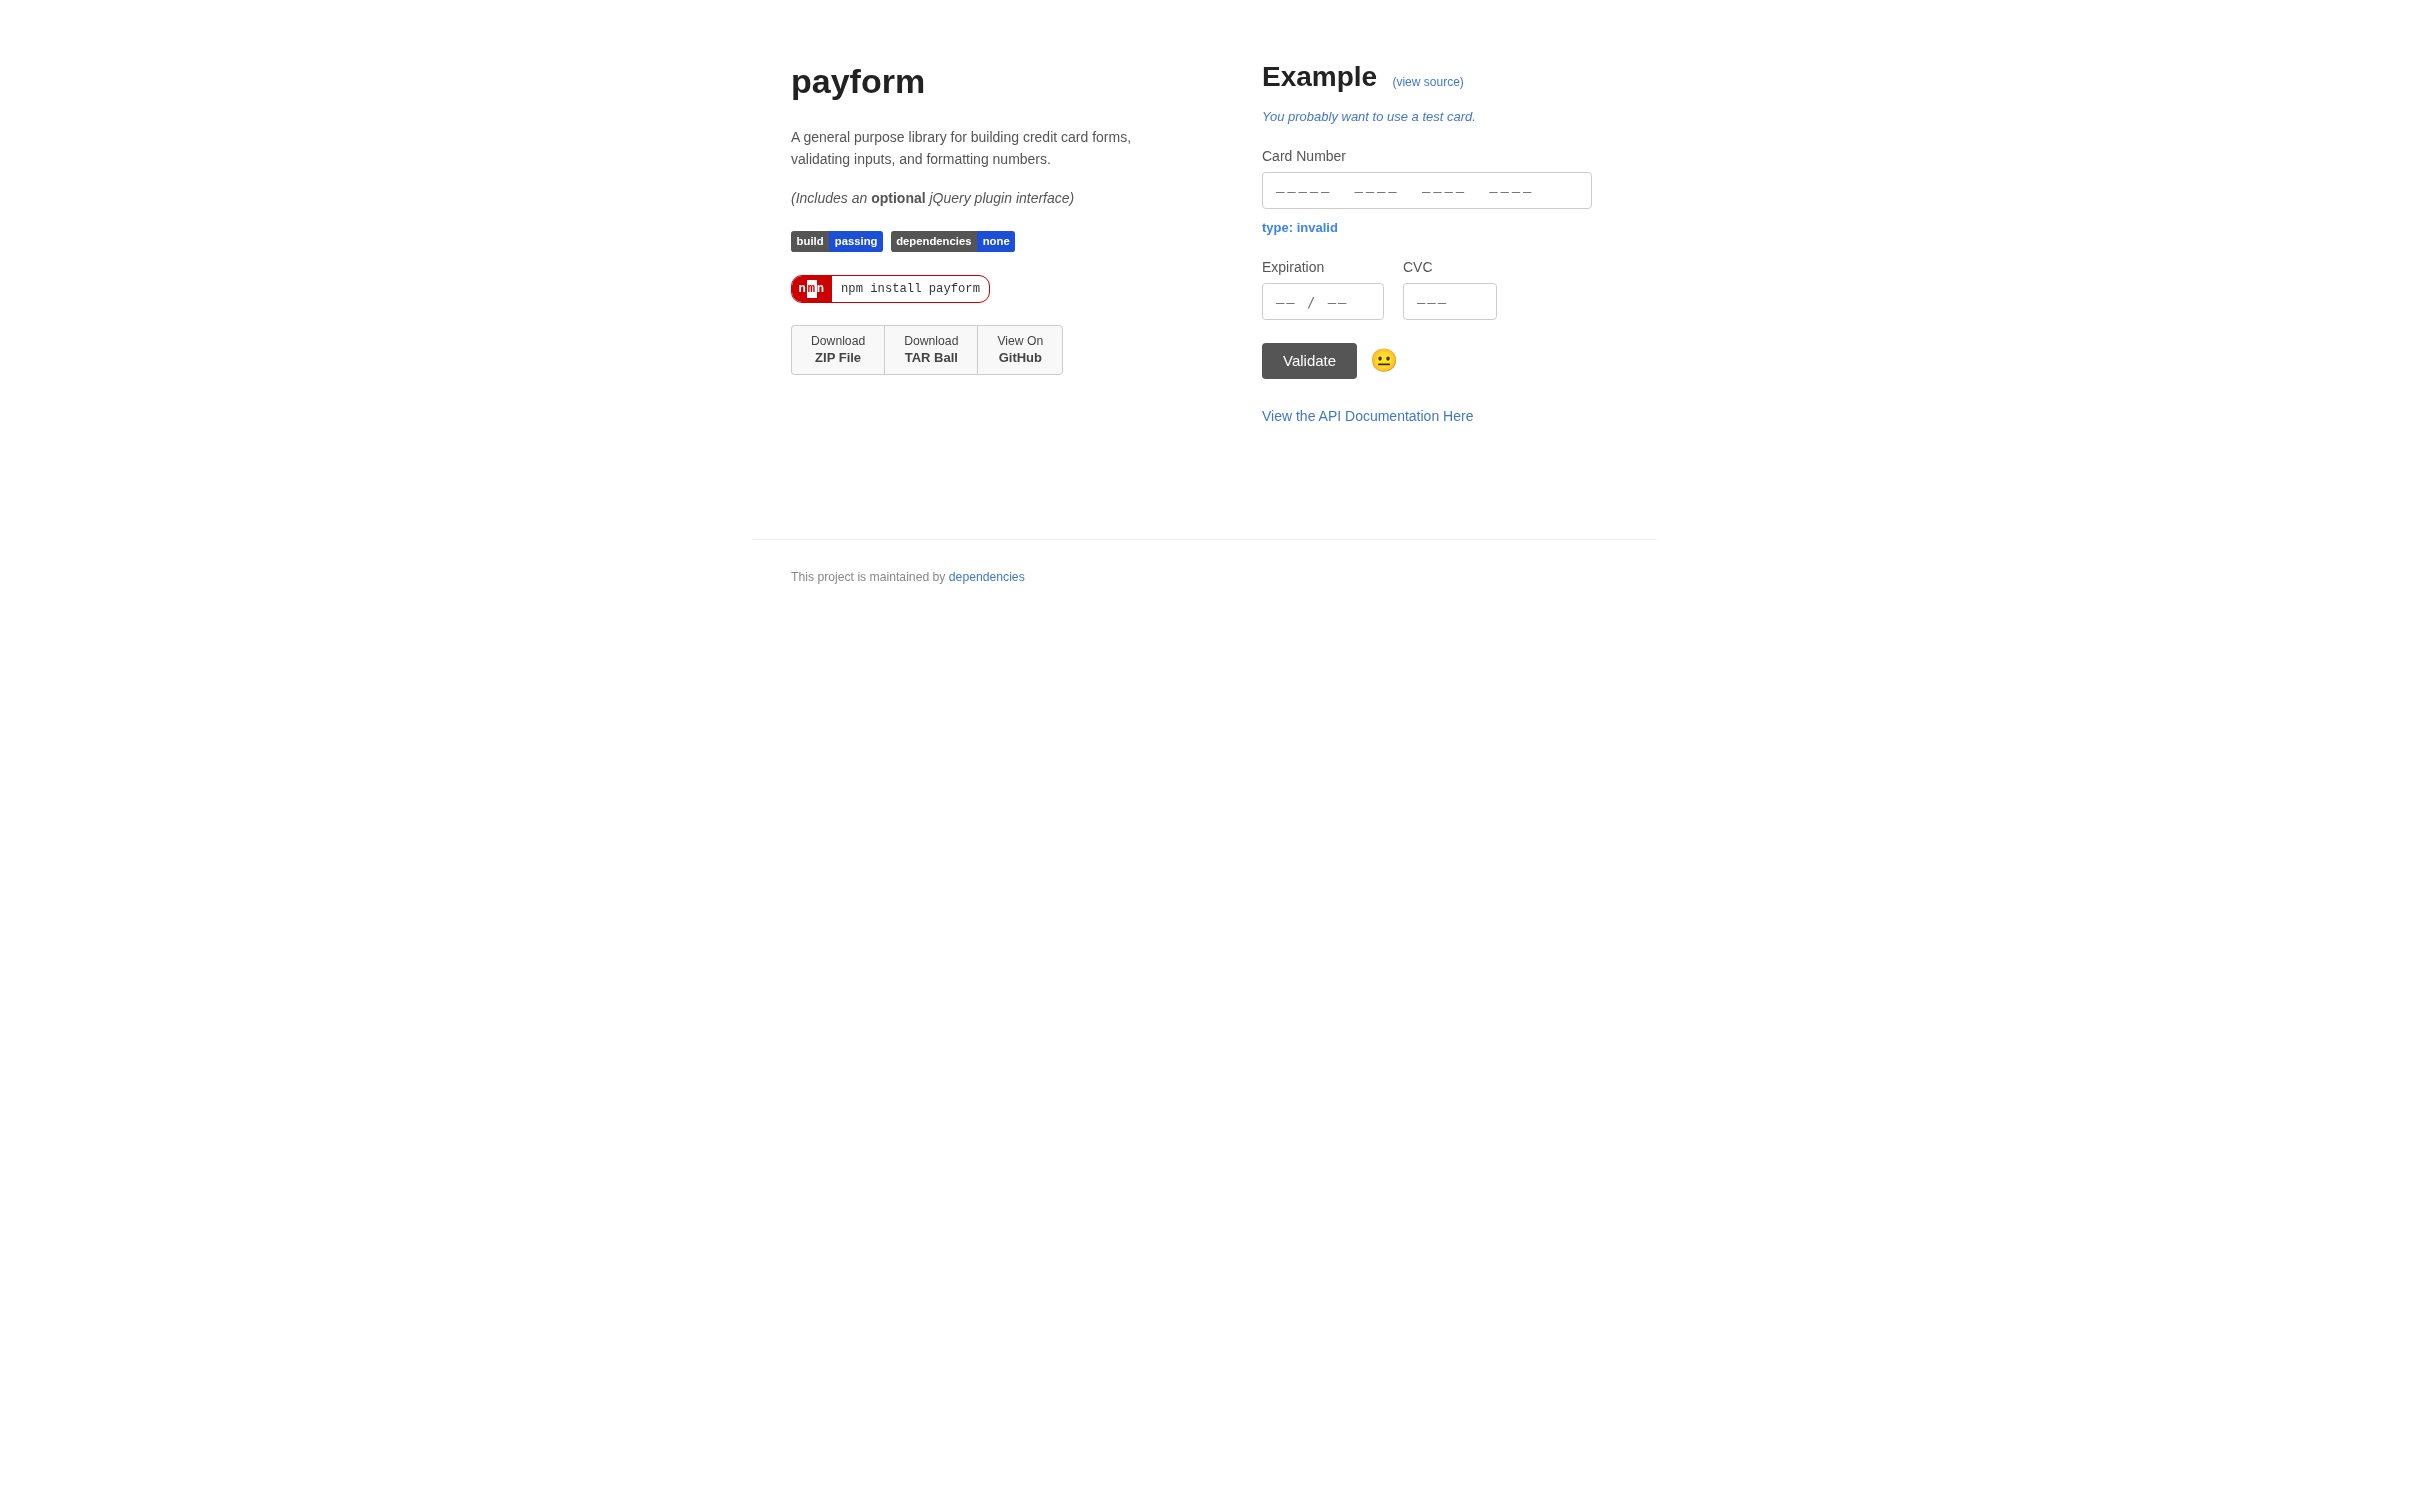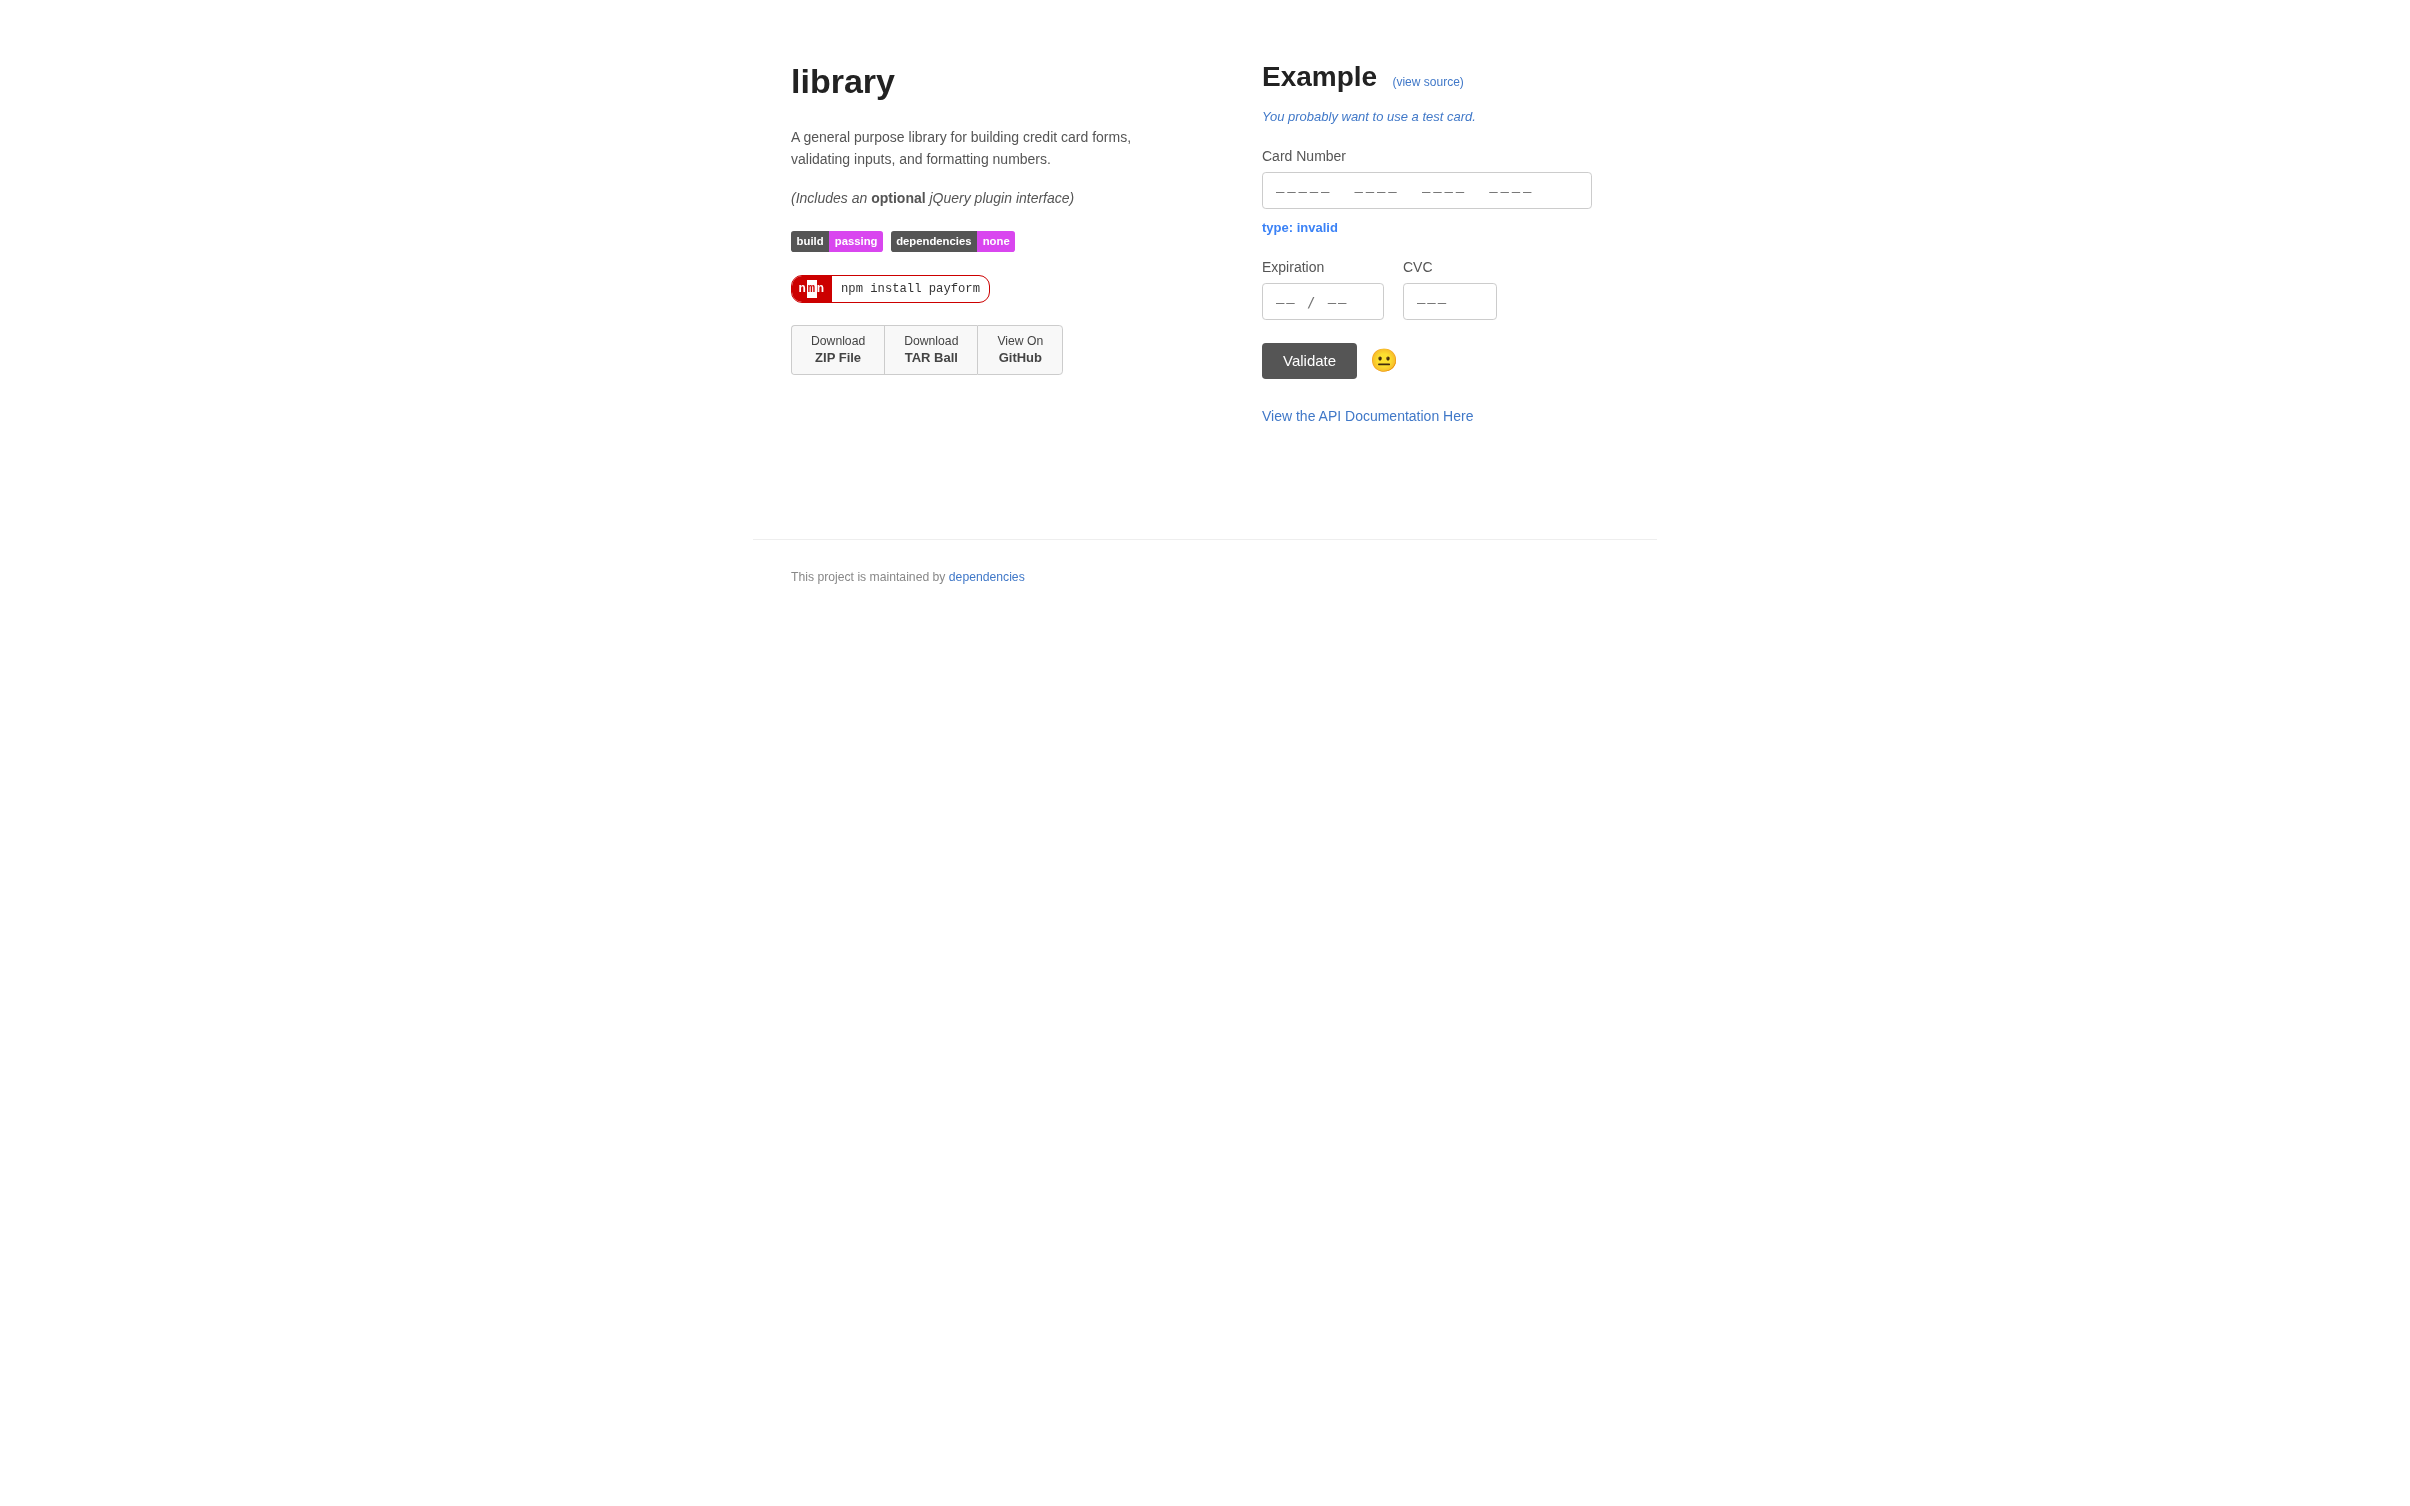--- a/index.html
+++ b/index.html
@@ -63,21 +63,21 @@
     }
     .badge-left {
       background: #555;
       color: #fff;
       padding: 0 5.6px;
       height: 21px;
       display: inline-flex;
       align-items: center;
     }
     .badge-right-green {
-      background: #d946ef;
+      background: #1d4ed8;
       color: #fff;
       padding: 0 5.6px;
       height: 21px;
       display: inline-flex;
       align-items: center;
     }
     .download-buttons {
       display: flex;
       gap: 0;
     }
@@ -259,21 +259,21 @@
       display: flex;
       align-items: center;
       color: #333;
     }
   </style>
 </head>
 <body>
 
 <div class="container">
   <div class="left-col">
-    <h1 class="page-title">library</h1>
+    <h1 class="page-title">payform</h1>
     <p class="description">A general purpose library for building credit card forms, validating inputs, and formatting numbers.</p>
     <p class="optional-note">
       <span>(Includes an </span><strong>optional</strong><span> jQuery plugin interface)</span>
     </p>
 
     <div class="badges">
       <div class="badge">
         <span class="badge-left">build</span>
         <span class="badge-right-green">passing</span>
       </div>

